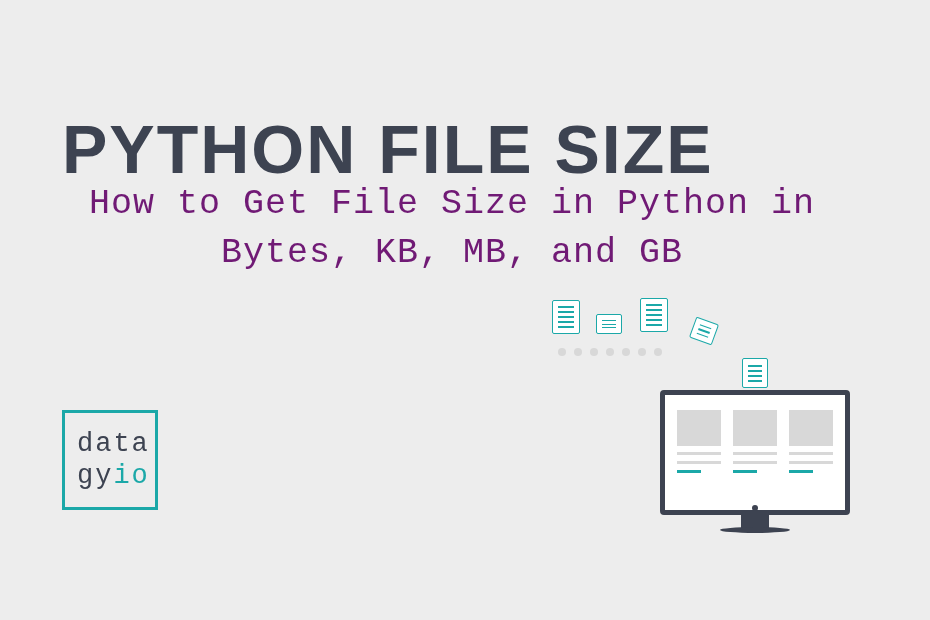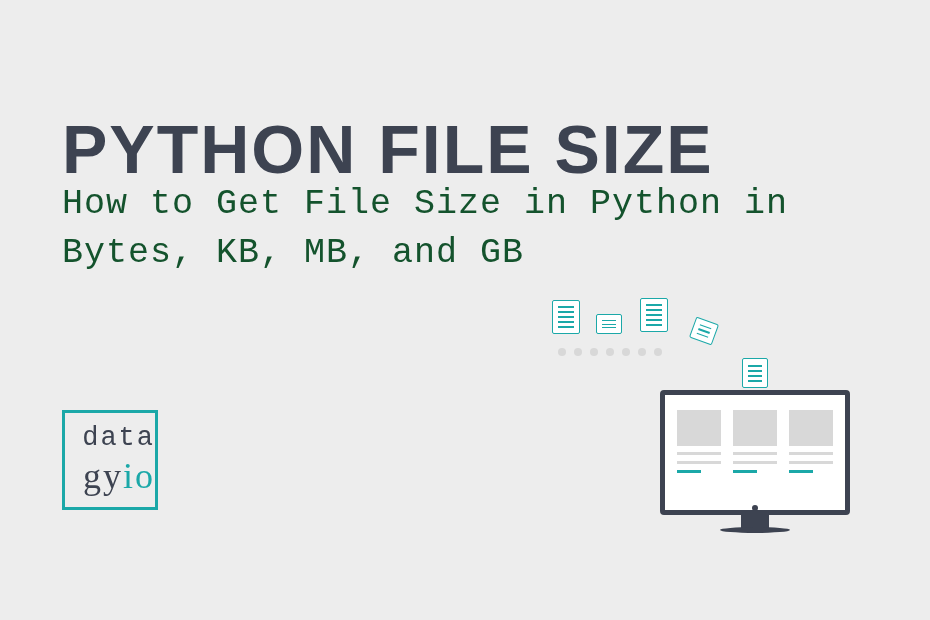--- a/index.html
+++ b/index.html
@@ -25,50 +25,50 @@
       color: #3d4351;
       font-family: 'Arial Black', 'Impact', sans-serif;
       text-transform: uppercase;
     }
     .subtitle {
       position: absolute;
       left: 62px;
       top: 180px;
       font-size: 35px;
       font-weight: 400;
-      color: #14532d;
+      color: #701a75;
       line-height: 1.4;
       max-width: 780px;
       font-family: 'Courier New', monospace;
       letter-spacing: 1px;
+      text-align: center;
     }
     .logo {
       position: absolute;
       left: 62px;
       top: 410px;
       width: 96px;
       height: 100px;
       border: 3px solid #1ba8a8;
       display: flex;
       flex-direction: column;
       justify-content: center;
       padding-left: 12px;
-      align-items: flex-end;
     }
     .logo-line1 {
       font-family: 'Courier New', monospace;
       font-size: 27px;
       font-weight: 400;
       color: #3d4351;
       letter-spacing: 2px;
       line-height: 1.2;
     }
     .logo-line2 {
-      font-family: Liberation Serif, serif;
-      font-size: 36px;
+      font-family: Liberation Mono, monospace;
+      font-size: 27px;
       font-weight: 400;
       letter-spacing: 2px;
       line-height: 1.2;
     }
     .logo-gy {
       color: #3d4351;
     }
     .logo-io {
       color: #1ba8a8;
     }

